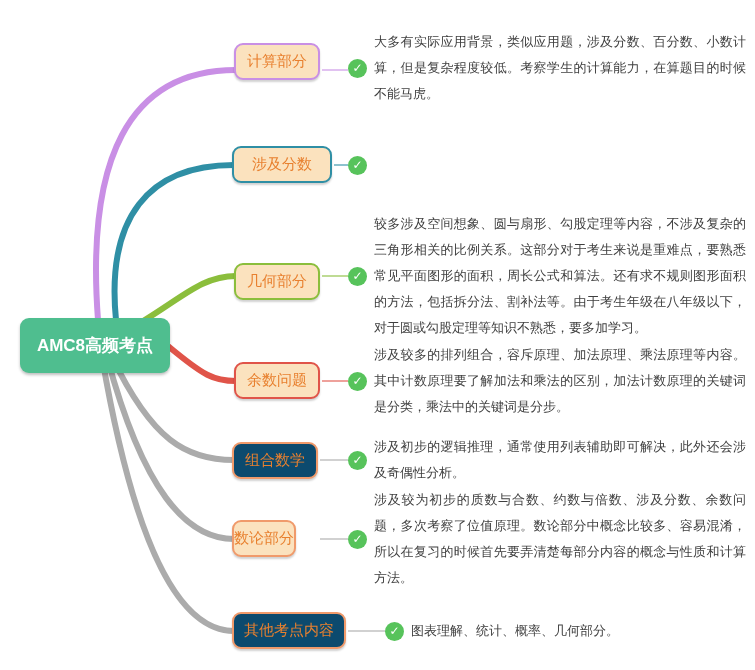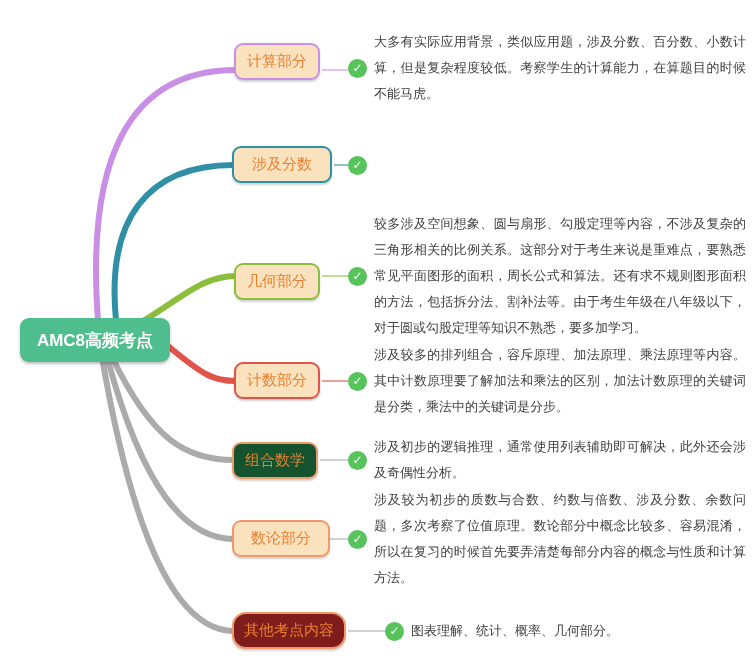--- a/index.html
+++ b/index.html
@@ -9,41 +9,41 @@
   }
   .canvas{
     position:relative;
     width:755px;height:670px;
     background:#ffffff;
     overflow:hidden;
   }
   svg.lines{position:absolute;left:0;top:0;z-index:1;}
 
   .central-node{
-    position:absolute;left:20px;top:318px;width:150px;height:44px;
+    position:absolute;left:20px;top:318px;width:150px;height:55px;
     z-index:3;border-radius:9px;
     display:flex;align-items:center;justify-content:center;
     color:#ffffff;font-size:17px;font-weight:bold;
     box-shadow:0 2px 3px rgba(0,0,0,.25);
     cursor:pointer;
   }
   .topic-node{
     position:absolute;z-index:3;height:37px;box-sizing:border-box;
     border:2px solid;border-radius:9px;
     display:flex;align-items:center;justify-content:center;
     font-size:15px;
     box-shadow:0 2px 2px rgba(0,0,0,.18);
     cursor:pointer;white-space:nowrap;
   }
   .n1{left:234px;top:43px;width:86px;}
   .n2{left:232px;top:146px;width:100px;}
   .n3{left:234px;top:263px;width:86px;}
   .n4{left:234px;top:362px;width:86px;}
   .n5{left:232px;top:442px;width:86px;}
-  .n6{left:232px;top:520px;width:98px;}
+  .n6{left:232px;top:520px;width:64px;}
   .n7{left:232px;top:612px;width:114px;}
 
   .desc-row{
     position:absolute;left:348px;z-index:2;
     display:flex;align-items:center;gap:7px;
   }
   .d1{top:36px;height:64px;}
   .d2{top:117px;height:96px;}
   .d3{top:228px;height:96px;}
   .d4{top:351px;height:60px;}
@@ -84,24 +84,24 @@
     <path d="M 320,460 L 348,460" fill="none" stroke-width="2" stroke-opacity="0.55" stroke="#ABABAB"></path>
     <path d="M 320,539 L 348,539" fill="none" stroke-width="2" stroke-opacity="0.55" stroke="#ABABAB"></path>
     <path d="M 348,631 L 385,631" fill="none" stroke-width="2" stroke-opacity="0.55" stroke="#ABABAB"></path>
   </svg>
 
   <div class="central-node" style="background-color: rgb(79, 190, 143);">AMC8高频考点</div>
 
   <div class="topic-node n1" style="border-color: rgb(201, 143, 229); background-color: rgb(251, 226, 190); color: rgb(232, 128, 47);">计算部分</div>
   <div class="topic-node n2" style="border-color: rgb(47, 143, 165); background-color: rgb(251, 226, 190); color: rgb(232, 128, 47);">涉及分数</div>
   <div class="topic-node n3" style="border-color: rgb(139, 190, 60); background-color: rgb(251, 226, 190); color: rgb(232, 128, 47);">几何部分</div>
-  <div class="topic-node n4" style="border-color: rgb(224, 84, 73); background-color: rgb(251, 226, 190); color: rgb(232, 128, 47);">计数部分</div>
-  <div class="topic-node n5" style="border-color: rgb(240, 154, 107); background-color: #14532d; color: rgb(232, 128, 47);">组合数学</div>
+  <div class="topic-node n4" style="border-color: rgb(224, 84, 73); background-color: rgb(251, 226, 190); color: rgb(232, 128, 47);">余数问题</div>
+  <div class="topic-node n5" style="border-color: rgb(240, 154, 107); background-color: #0c4a6e; color: rgb(232, 128, 47);">组合数学</div>
   <div class="topic-node n6" style="border-color: rgb(240, 154, 107); background-color: rgb(251, 226, 190); color: rgb(232, 128, 47);">数论部分</div>
-  <div class="topic-node n7" style="border-color: rgb(240, 154, 107); background-color: #7f1d1d; color: rgb(232, 128, 47); border-radius: 14px;">其他考点内容</div>
+  <div class="topic-node n7" style="border-color: rgb(240, 154, 107); background-color: #0c4a6e; color: rgb(232, 128, 47);">其他考点内容</div>
 
   <div class="desc-row d1">
     <span class="check" style="background-color: rgb(87, 195, 91);">✓</span>
     <span class="desc-text">大多有实际应用背景，类似应用题，涉及分数、百分数、小数计算，但是复杂程度较低。考察学生的计算能力，在算题目的时候不能马虎。</span>
   </div>
   <div class="desc-row d2">
     <span class="check" style="background-color: rgb(87, 195, 91);">✓</span>
   </div>
   <div class="desc-row d3">
     <span class="check" style="background-color: rgb(87, 195, 91);">✓</span>

